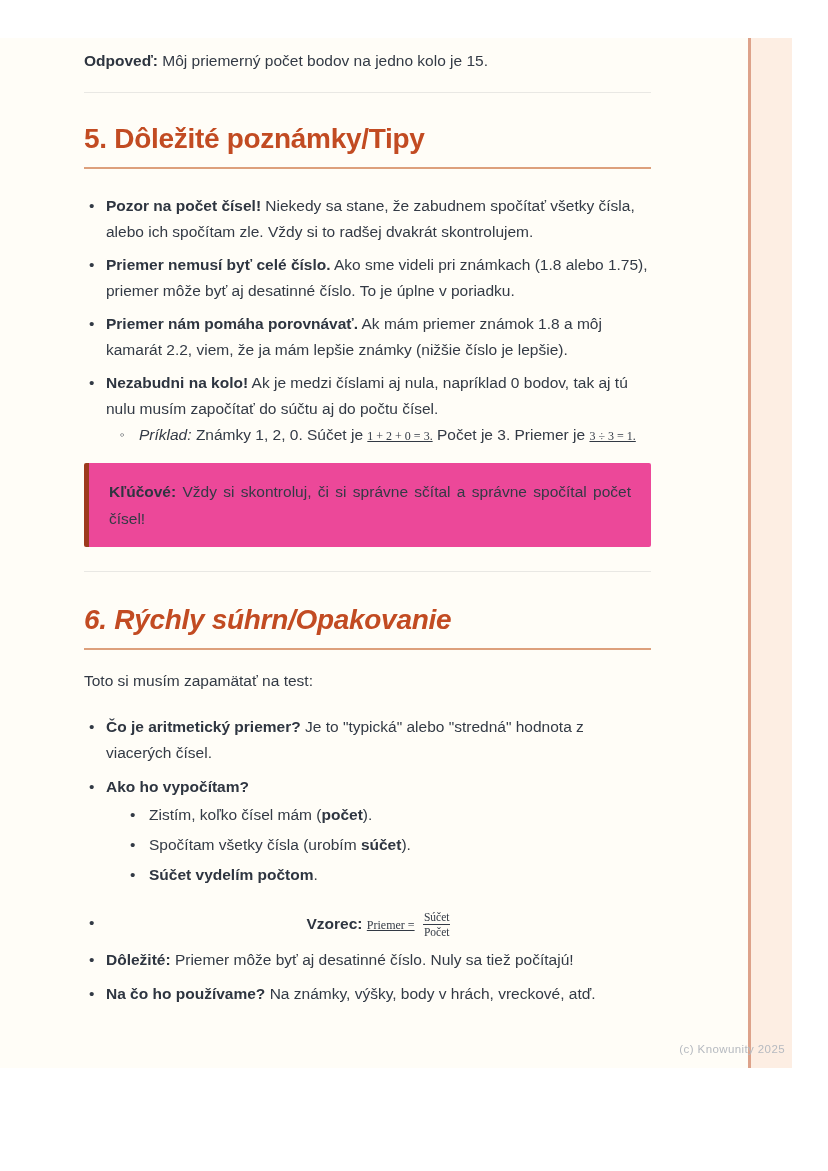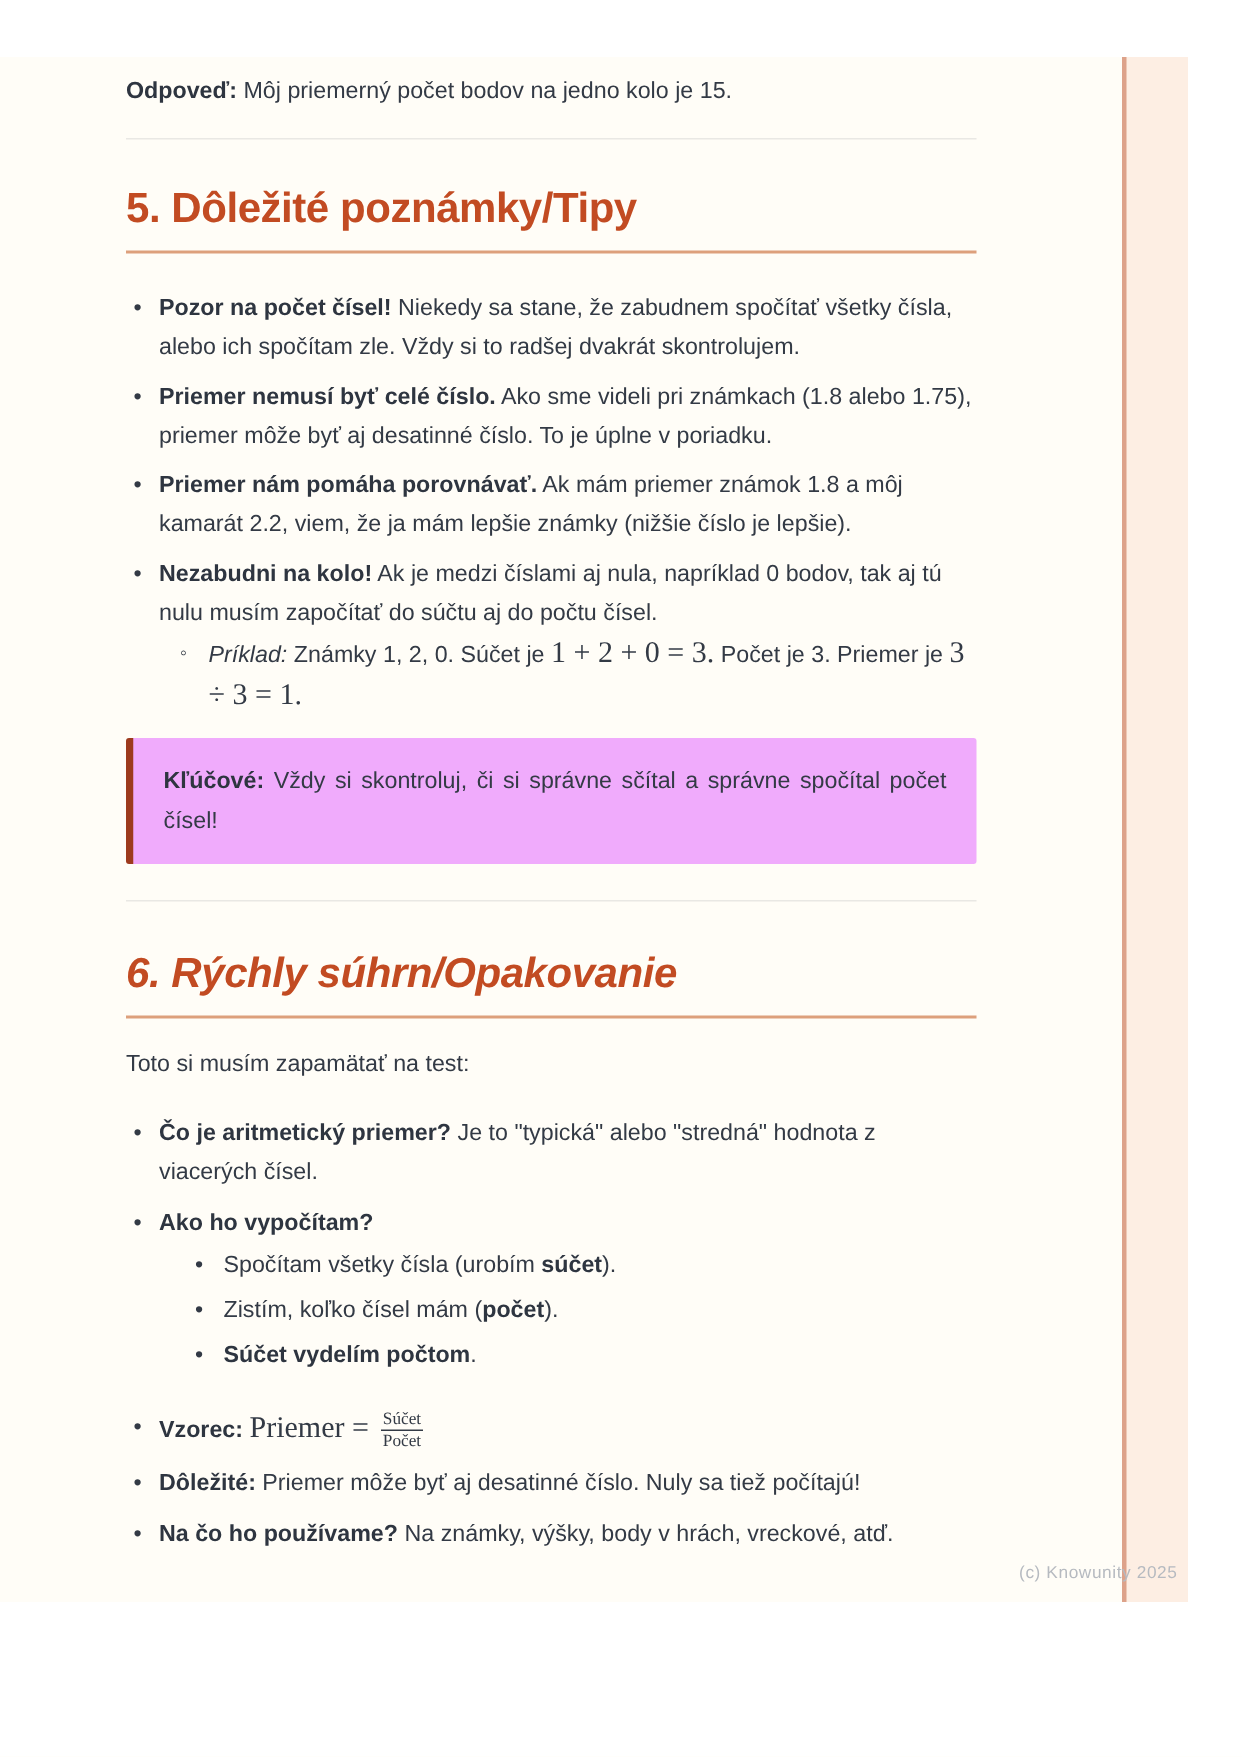--- a/index.html
+++ b/index.html
@@ -29,29 +29,29 @@
   ul.main.s6{margin-top:20px;}
   ul.main > li{position:relative;padding-left:22px;margin-bottom:7px;}
   ul.main.s6 > li{margin-bottom:8px;}
   ul.main > li::before{content:"\2022";position:absolute;left:5px;top:0;color:#333a45;}
   ul.sub-example{list-style:none;margin:0;padding:0;}
   ul.sub-example > li{position:relative;padding-left:33px;}
   ul.sub-example > li::before{content:"\25E6";position:absolute;left:14px;top:0;font-size:13px;color:#333a45;}
   ul.sub-s6{list-style:none;margin:2px 0 0 0;padding:0;}
   ul.sub-s6 > li{position:relative;padding-left:43px;margin-bottom:4px;}
   ul.sub-s6 > li::before{content:"\2022";position:absolute;left:24px;top:0;color:#333a45;}
-  .math{font-family:"Liberation Serif", serif;font-size:20px;}
+  .math{font-family:"Liberation Serif", serif;font-size:12px;text-decoration:underline;}
   .frac{
     display:inline-flex;flex-direction:column;align-items:center;vertical-align:middle;
     font-family:"Liberation Serif", serif;font-size:11.5px;line-height:14px;margin-left:4px;
   }
   .frac .num{border-bottom:1px solid #333a45;padding:0 1px;}
-  .vzorec{margin-top:22px;}
+  .vzorec{margin-top:22px;text-align:center;}
   .callout{
-    margin-top:14px;background:#f0abfc;border-left:5px solid #9d3a1d;
+    margin-top:14px;background:#ec4899;border-left:5px solid #9d3a1d;
     padding:15px 20px;text-align:justify;line-height:27px;border-radius:2px;
   }
   .footer{
     position:absolute;right:43px;top:1043px;font-size:11.5px;color:#b6bac0;letter-spacing:0.4px;
   }
   i{font-style:italic;}
 </style>
 </head>
 <body>
 
@@ -94,22 +94,22 @@
   <h2 class="section-title second">6. Rýchly súhrn/Opakovanie</h2>
 
   <p class="intro">Toto si musím zapamätať na test:</p>
 
   <ul class="main s6">
     <li><b>Čo je aritmetický priemer?</b>
       <span>Je to "typická" alebo "stredná" hodnota z viacerých čísel.</span></li>
 
     <li><b>Ako ho vypočítam?</b>
       <ul class="sub-s6">
+        <li><span>Zistím, koľko čísel mám (</span><b>počet</b><span>).</span></li>
         <li><span>Spočítam všetky čísla (urobím </span><b>súčet</b><span>).</span></li>
-        <li><span>Zistím, koľko čísel mám (</span><b>počet</b><span>).</span></li>
         <li><span></span><b>Súčet vydelím počtom</b><span>.</span></li>
       </ul>
     </li>
 
     <li class="vzorec"><b>Vzorec:</b>
       <span class="math">Priemer =</span>
       <span class="frac">
           <span class="num">Súčet</span>
           <span class="den">Počet</span>
         </span></li>

